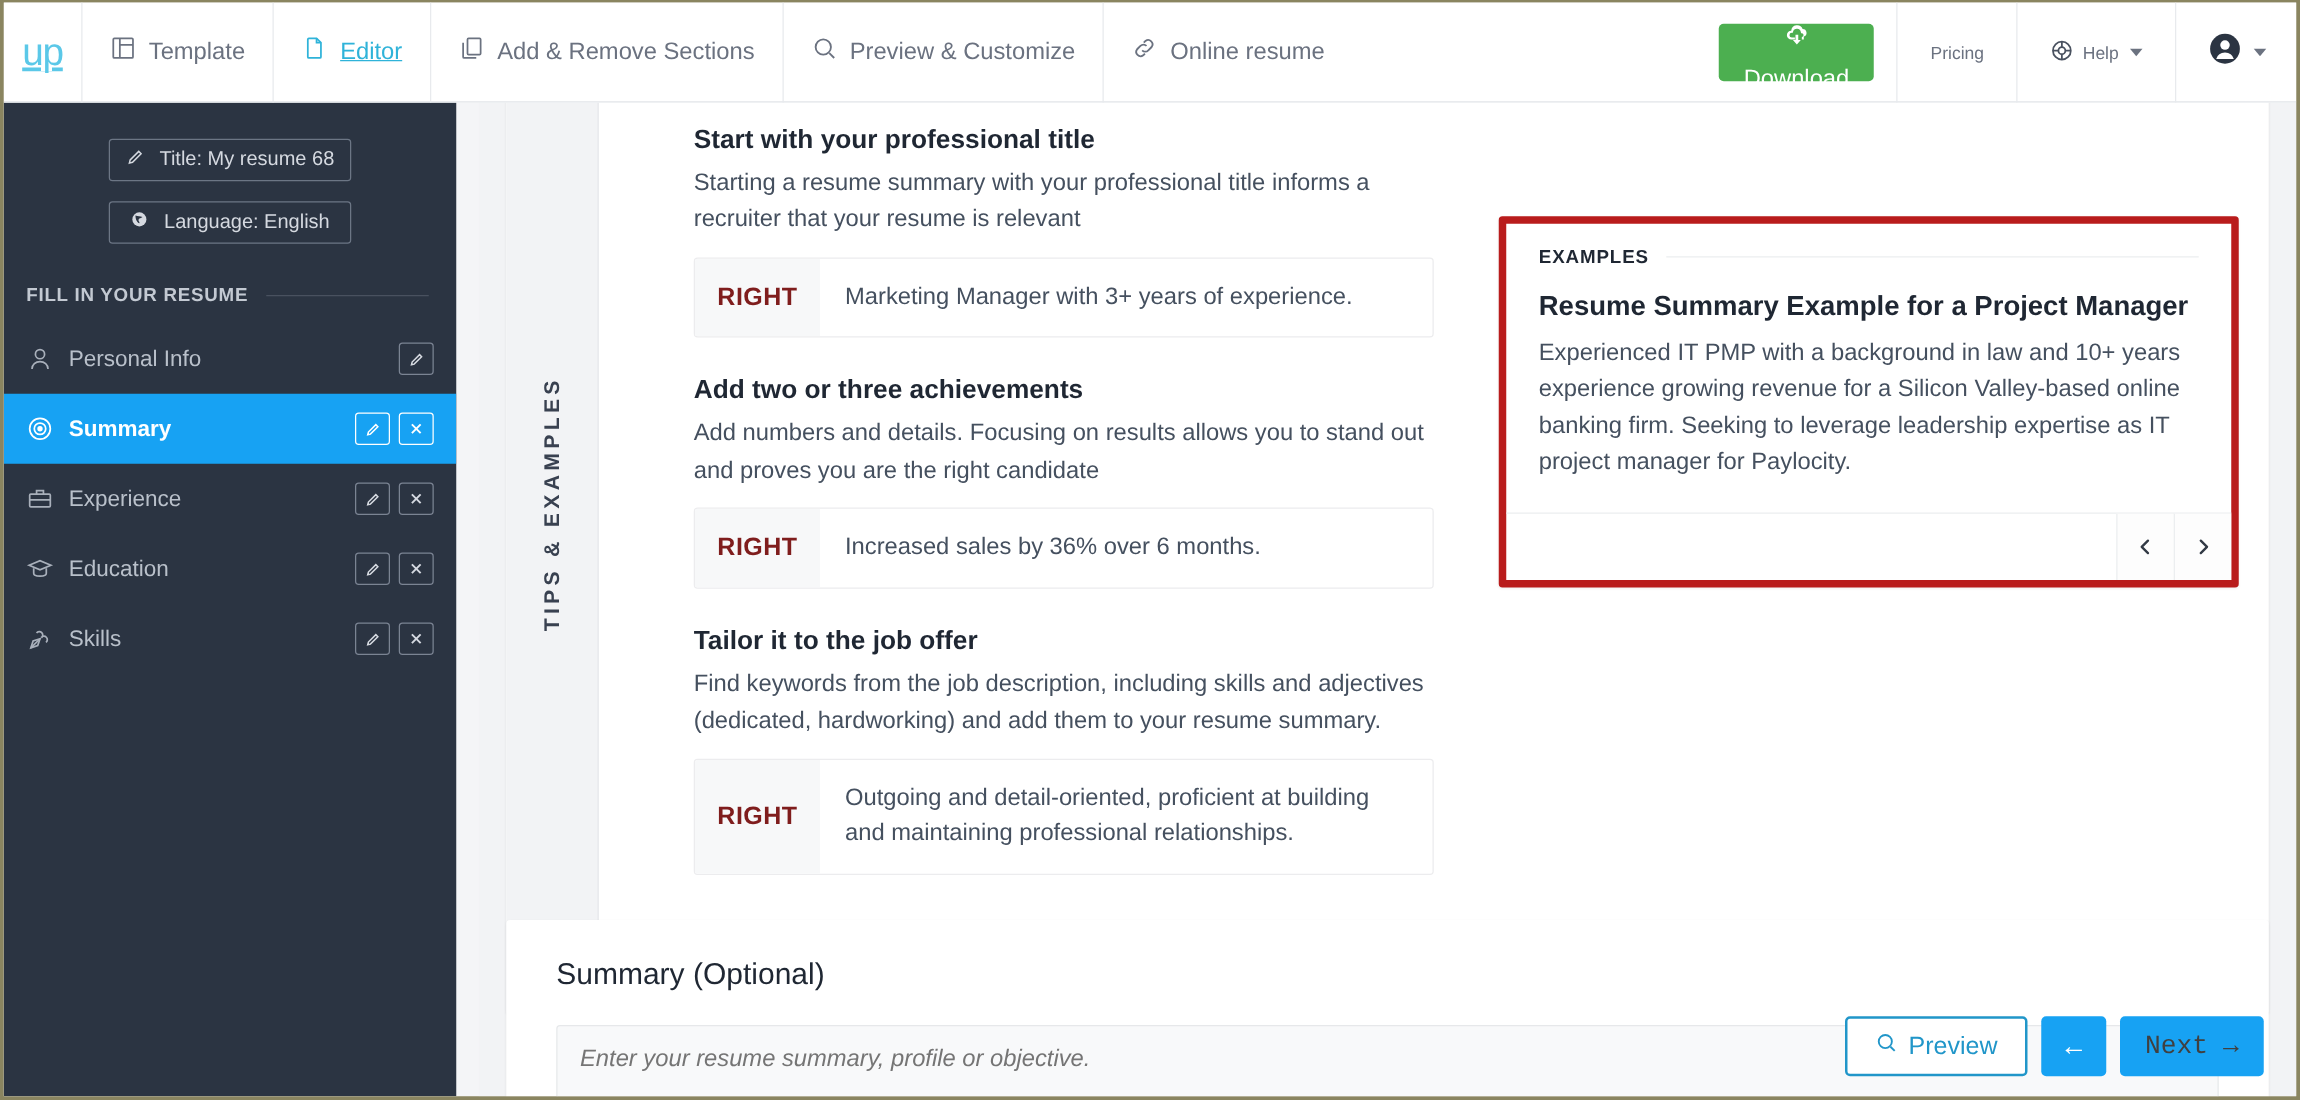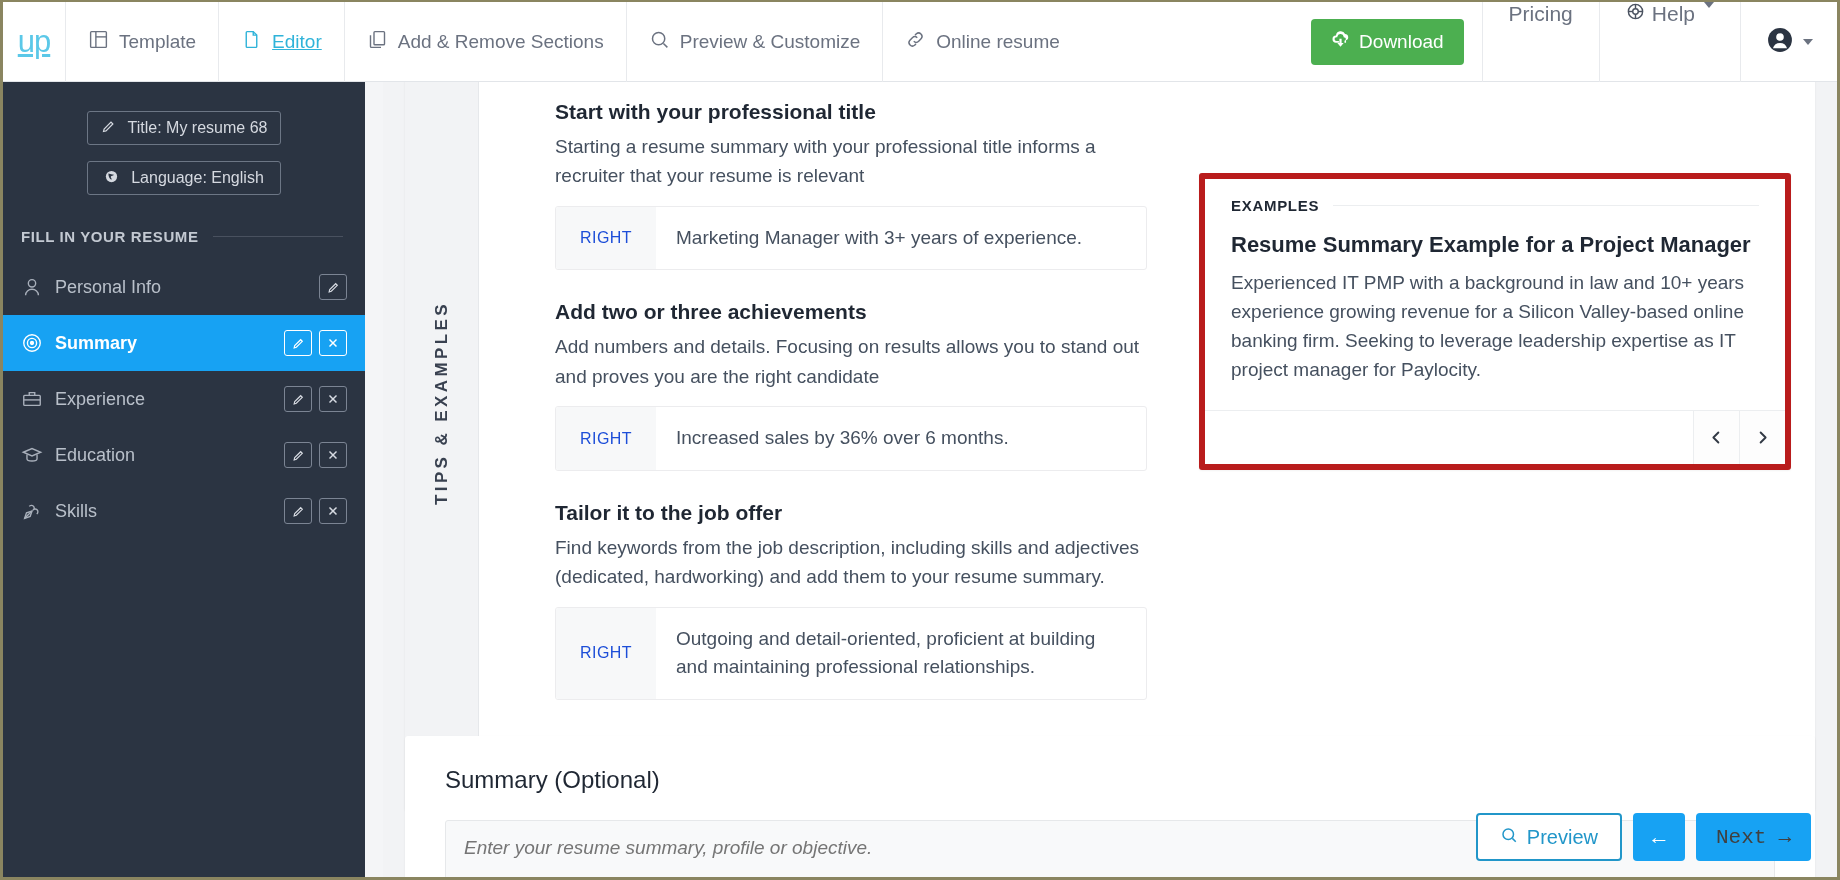--- a/index.html
+++ b/index.html
@@ -42,24 +42,25 @@
     white-space: nowrap;
   }
   .navitem.active { color: #2fb3d9; text-decoration: underline; }
   .navitem svg { flex: 0 0 auto; }
   .spacer { flex: 1 1 auto; }
   .btn-download {
     background: #4caf50; color: #fff; border: none; border-radius: 4px;
     height: 46px; padding: 0 20px; display: flex; align-items: center; gap: 9px;
     font-size: 19px; cursor: pointer; margin-right: 18px;
     font-family: "Liberation Sans", sans-serif;
+    flex-direction: column;
   }
   .hdr-link {
-    height: 80px; display: flex; align-items: flex-start; gap: 7px;
-    padding: 0 26px; color: #6b7280; font-size: 21px; cursor: pointer;
+    height: 80px; display: flex; align-items: center; gap: 7px;
+    padding: 0 26px; color: #6b7280; font-size: 14px; cursor: pointer;
     white-space: nowrap;
   }
   .caret {
     width: 0; height: 0; border-left: 5px solid transparent;
     border-right: 5px solid transparent; border-top: 6px solid #6b7280;
     display: inline-block; margin-left: 2px;
   }
   .avatar-wrap {
     height: 80px; display: flex; align-items: center; gap: 8px;
     padding: 0 24px 0 26px; cursor: pointer;
@@ -128,21 +129,21 @@
   .tips-body { flex: 1 1 auto; position: relative; padding: 104px 0 0 76px; }
   .tip { margin-bottom: 10px; max-width: 600px; }
   .tip h3 { font-size: 21px; color: #1f2733; margin-bottom: 8px; font-weight: bold; }
   .tip p { font-size: 19px; color: #45505f; line-height: 1.55; margin-bottom: 15px; }
   .right-row {
     display: flex; border: 1px solid #ececee; border-radius: 3px;
     background: #ffffff; overflow: hidden; max-width: 592px; margin-bottom: 30px;
   }
   .right-tag {
     flex: 0 0 100px; background: #f7f8f9; display: flex; align-items: center;
-    justify-content: center; color: #1d4ed8; font-size: 16px; font-weight: normal;
+    justify-content: center; color: #7f1d1d; font-size: 20px; font-weight: bold;
     letter-spacing: 0.4px;
   }
   .right-text {
     flex: 1 1 auto; padding: 17px 20px; font-size: 19px; color: #45505f;
     line-height: 1.5;
   }
 
   
   .examples {
     position: absolute; right: 24px; top: 177px; width: 592px;

